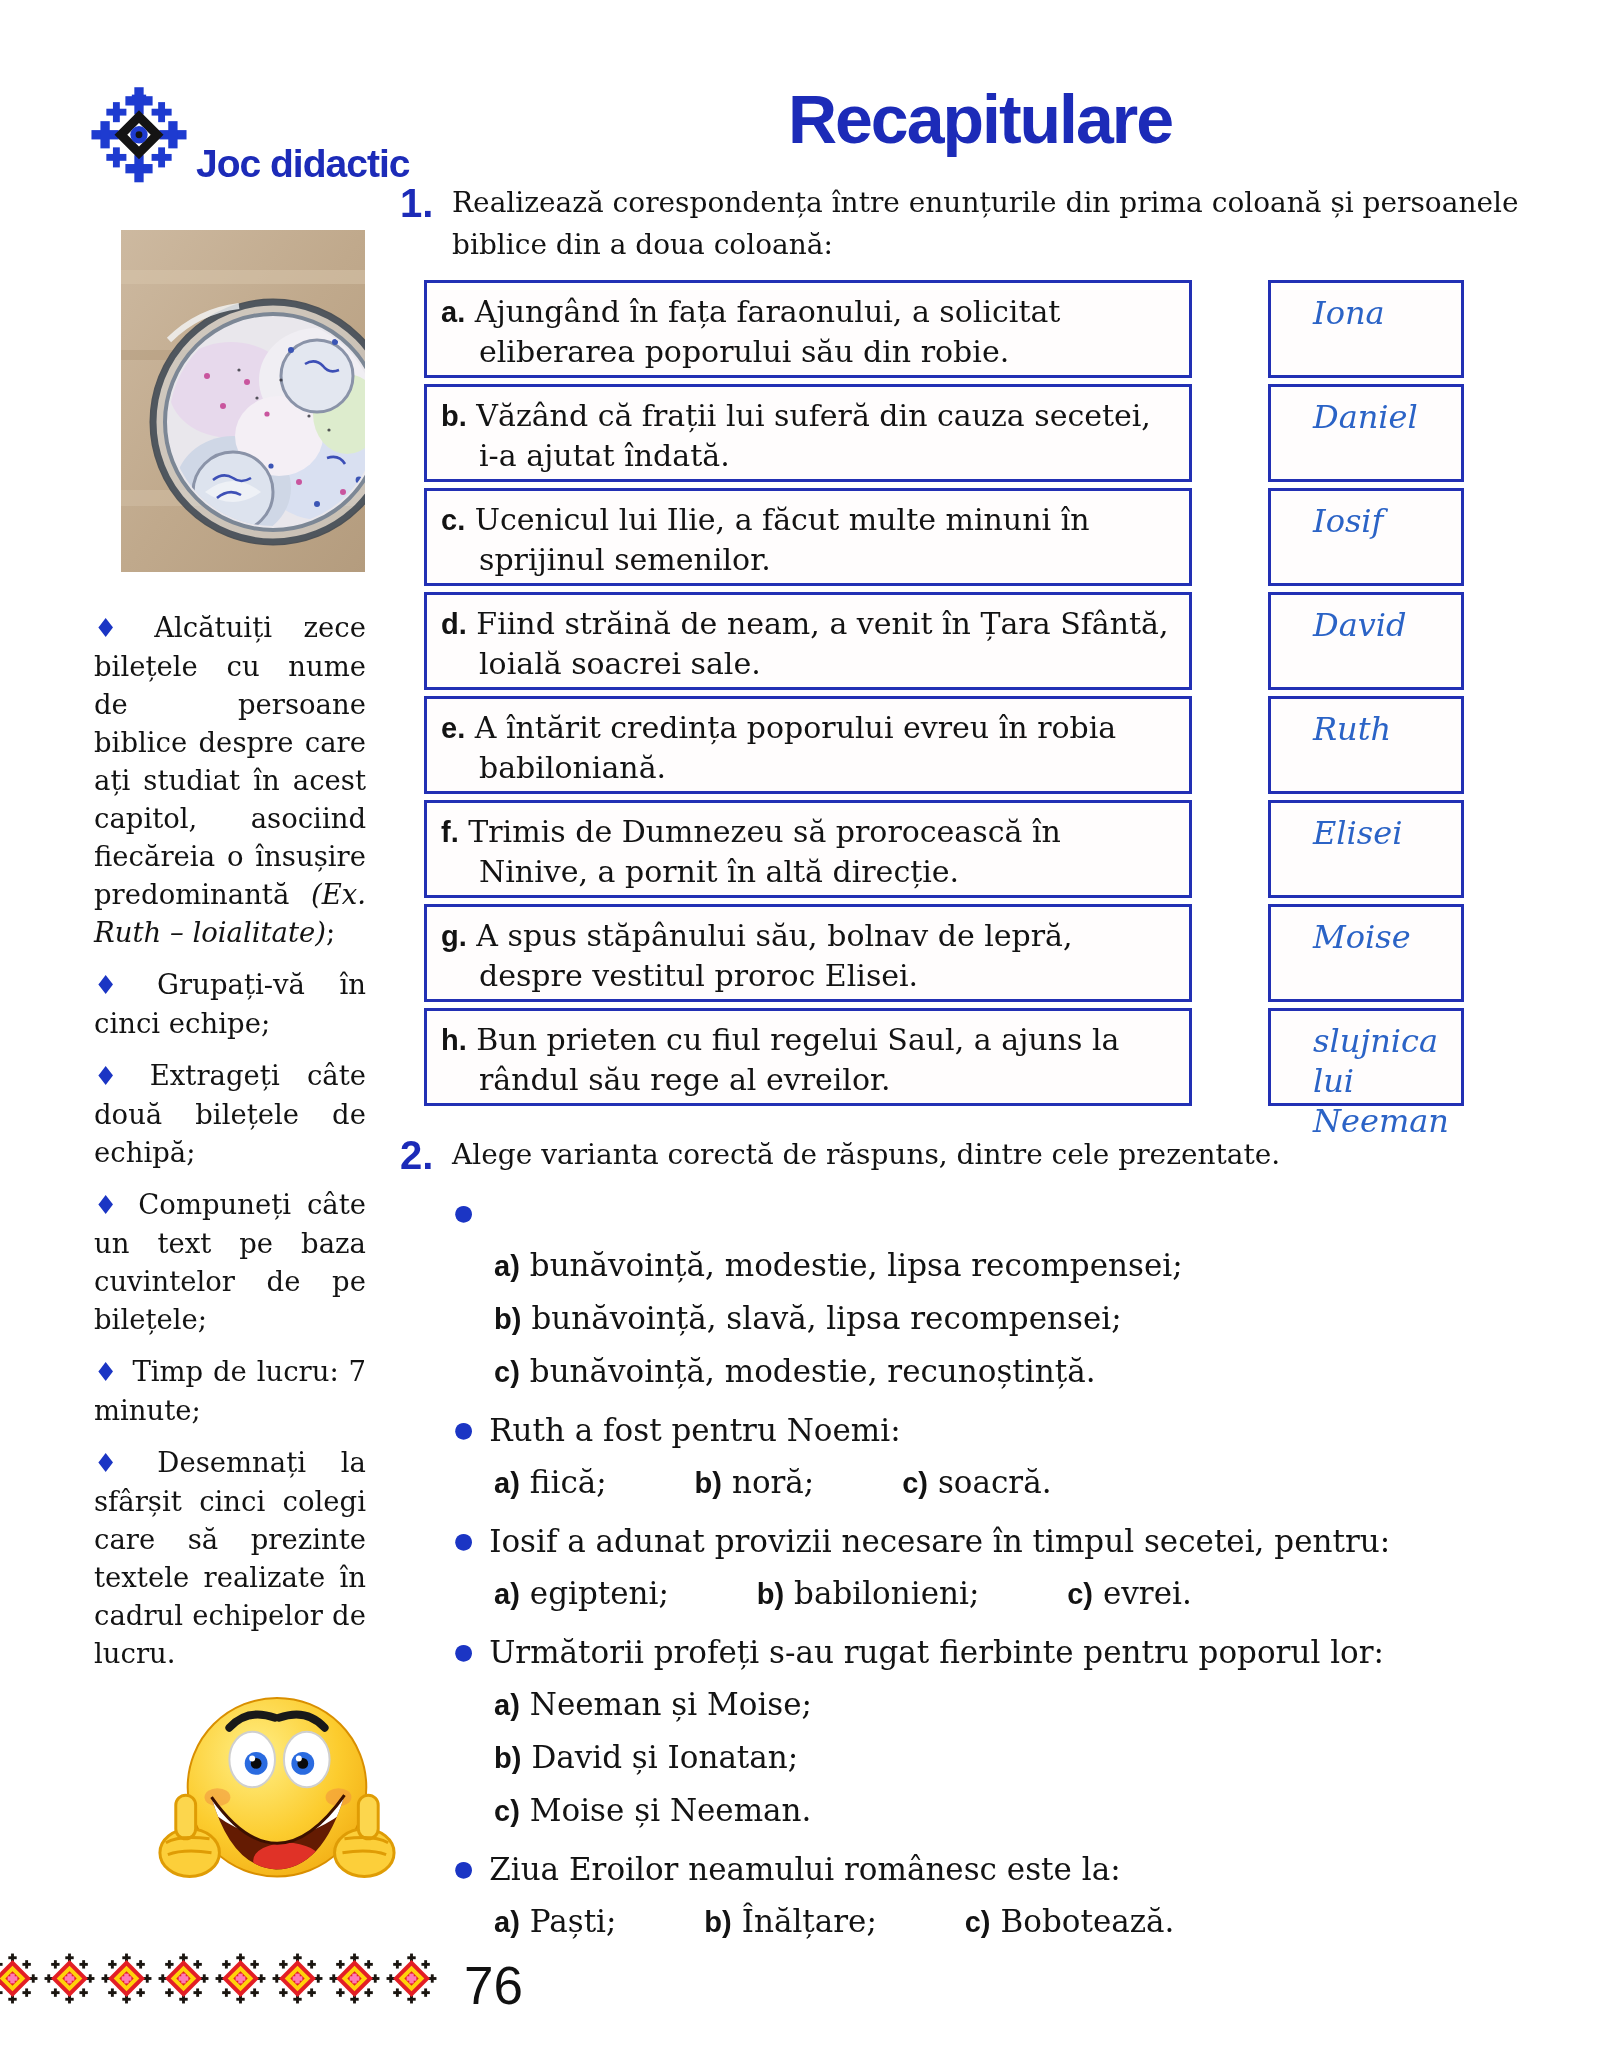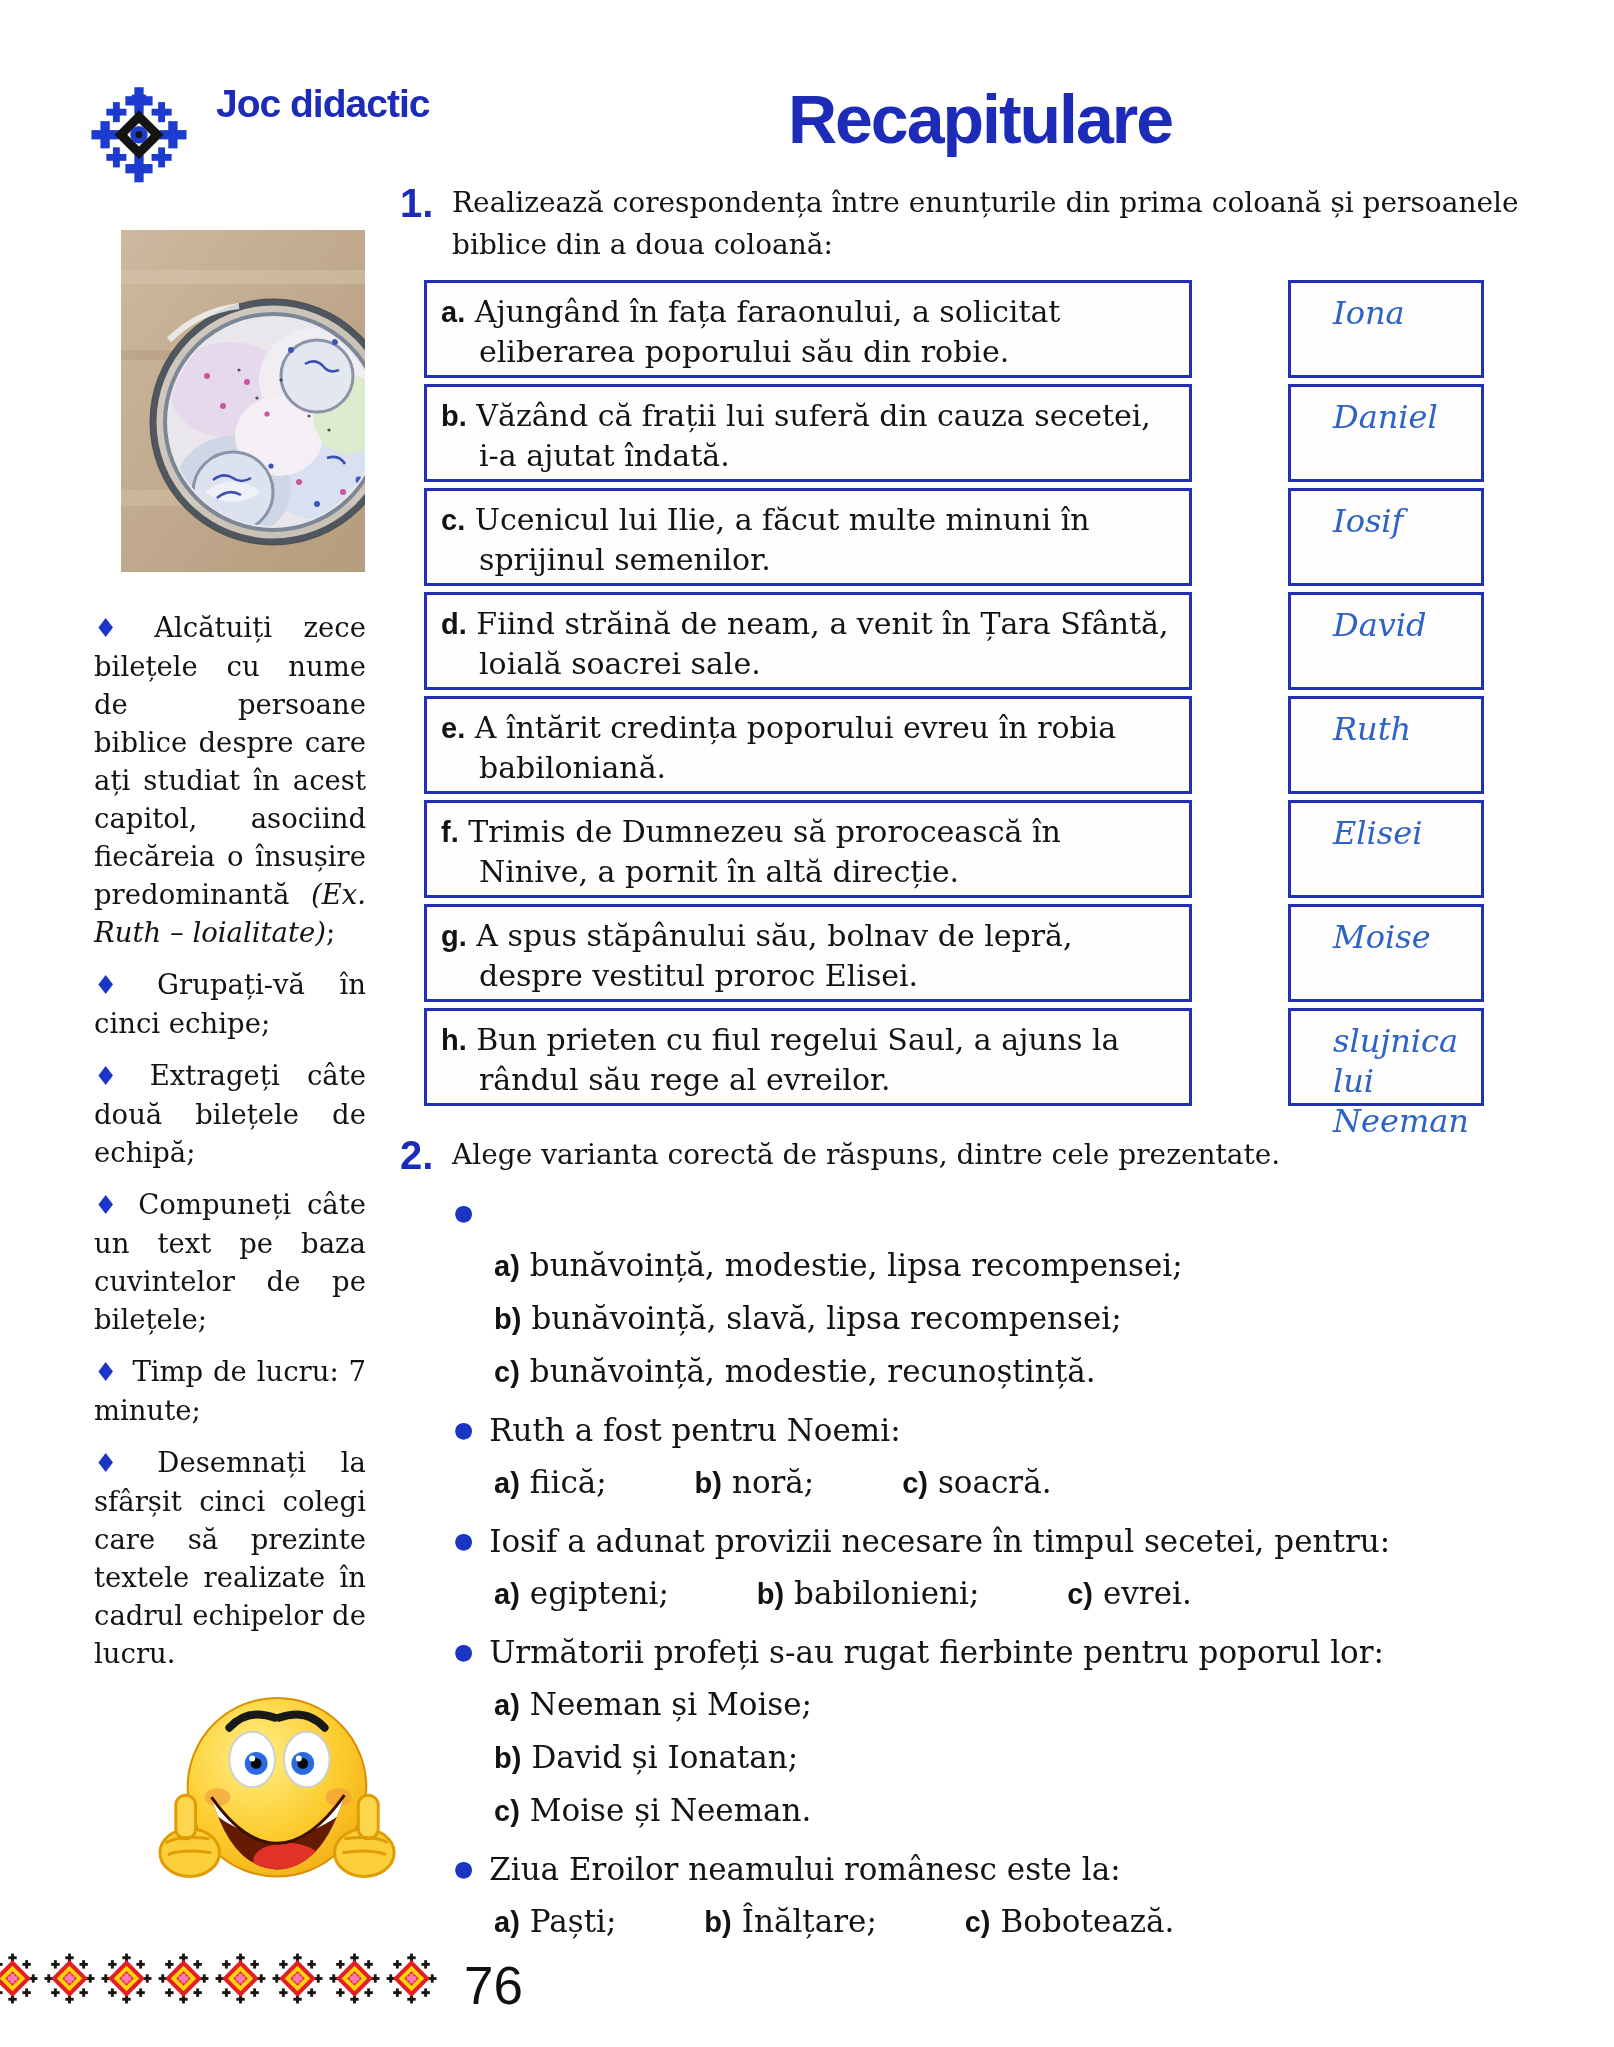--- a/index.html
+++ b/index.html
@@ -1,20 +1,20 @@
 <!DOCTYPE html>
 <html lang="ro"><head>
 <meta charset="utf-8">
 <style>
   html,body{margin:0;padding:0;background:#ffffff;}
   .page{position:relative;width:1614px;height:2047px;background:#ffffff;overflow:hidden;
         font-family:"DejaVu Serif", serif;color:#131313;}
 
   
-  .badge{position:absolute;left:90px;top:82px;display:flex;align-items:flex-start;gap:28px;}
+  .badge{position:absolute;left:90px;top:82px;display:flex;align-items:flex-end;gap:8px;}
   .badge-icon{width:98px;height:104px;}
   .badge-label{font-family:"Liberation Sans", sans-serif;font-weight:bold;
                font-size:39px;color:#1c2bb8;letter-spacing:-1px;}
   .page-title{position:absolute;left:560px;top:80px;width:840px;text-align:center;
               font-family:"Liberation Sans", sans-serif;font-weight:bold;
               font-size:68px;color:#1c2bb8;letter-spacing:-2px;}
 
   
   .photo{position:absolute;left:121px;top:230px;width:244px;height:342px;}
   .leftcol{position:absolute;left:94px;top:608px;width:272px;}
@@ -29,21 +29,21 @@
   .ex-num{font-family:"Liberation Sans", sans-serif;font-weight:bold;font-size:40px;
           color:#1c2bb8;width:52px;flex:0 0 52px;line-height:42px;}
   .ex-prompt{font-size:28px;line-height:42px;width:1110px;}
 
   .match{display:flex;align-items:flex-start;}
   .stmts{width:792px;flex:0 0 792px;}
   .stmt{box-sizing:border-box;border:3px solid #2230b4;height:98px;margin-bottom:6px;
         padding:9px 12px 6px 52px;text-indent:-38px;font-size:30px;line-height:39px;
         background:#fffdfd;margin-left:24px;}
   .stmt b{font-family:"Liberation Sans", sans-serif;font-weight:bold;font-size:29px;}
-  .names{width:196px;flex:0 0 196px;margin-left:96px;}
+  .names{width:196px;flex:0 0 196px;margin-left:76px;}
   .name-cell{box-sizing:border-box;border:3px solid #2230b4;height:98px;margin-bottom:6px;
              padding:10px 8px 0 42px;font-style:italic;font-size:32px;line-height:40px;
              color:#2b63c6;background:#fffdfd;}
 
   .ex2{margin-top:22px;}
   .questions{margin-left:54px;}
   .q-line{display:flex;align-items:flex-start;margin:16px 0 10px 0;font-size:31px;line-height:42px;}
   .dot{color:#1b35c4;font-size:22px;line-height:42px;padding-right:16px;}
   .opts{margin-left:40px;}
   .opt-line{margin:10px 0;font-size:31px;line-height:42px;}

